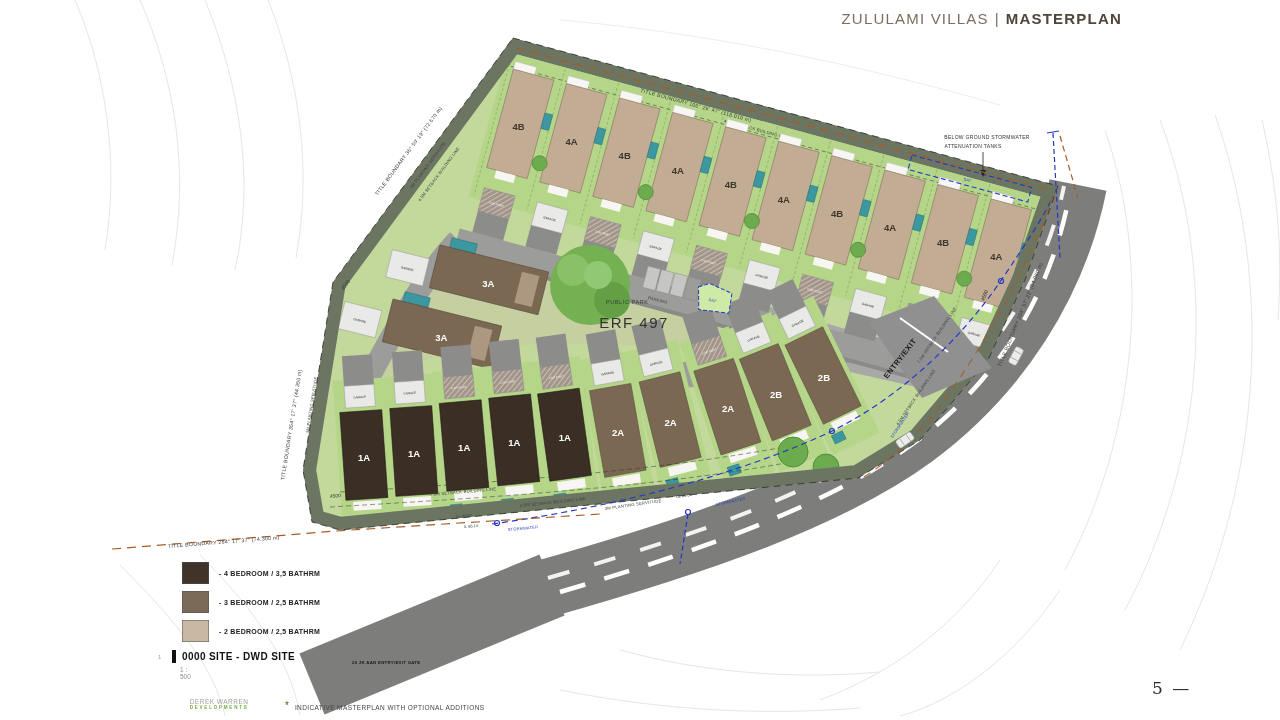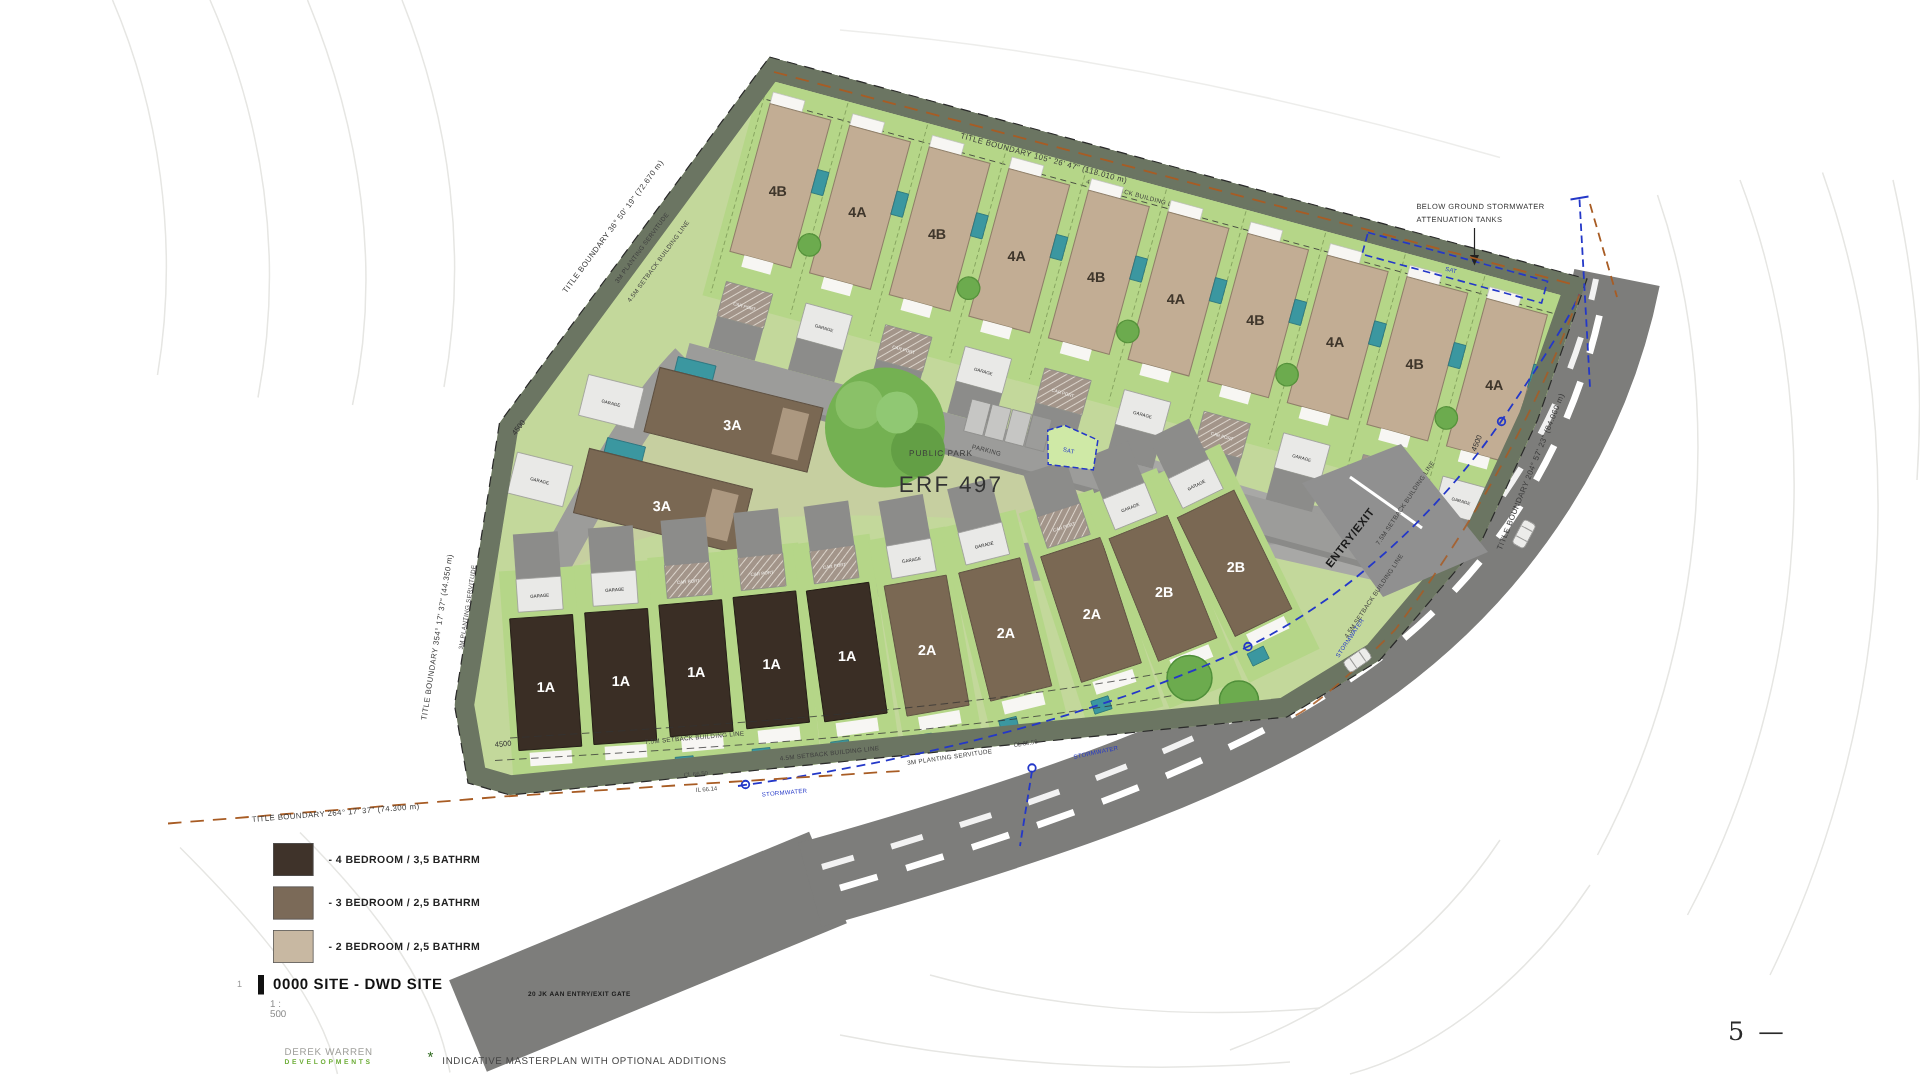--- a/index.html
+++ b/index.html
@@ -480,20 +480,23 @@
 
     <text class="dim" transform="translate(347,286) rotate(-53)" text-anchor="middle">4500</text>
     <text class="dim" transform="translate(330,498) rotate(-5)">4500</text>
     <text class="dim" transform="translate(986,296) rotate(-68)" text-anchor="middle">4500</text>
 
     <text class="erf" x="634" y="328" text-anchor="middle">ERF 497</text>
     <text class="park" x="606" y="304">PUBLIC PARK</text>
   </g>
 </svg>
 
+<div class="hdr">
+  <span>ZULULAMI VILLAS</span><span class="sep">|</span><span class="bold">MASTERPLAN</span>
+</div>
 
 <div class="legend">
   <div class="lrow">
     <svg width="27" height="22">
           <rect x="0" y="0" width="27" height="22" stroke="#555" stroke-width="1" fill="#3f332a"></rect>
         </svg>
     <span class="llab">- 4 BEDROOM / 3,5 BATHRM</span>
   </div>
   <div class="lrow">
     <svg width="27" height="22">

